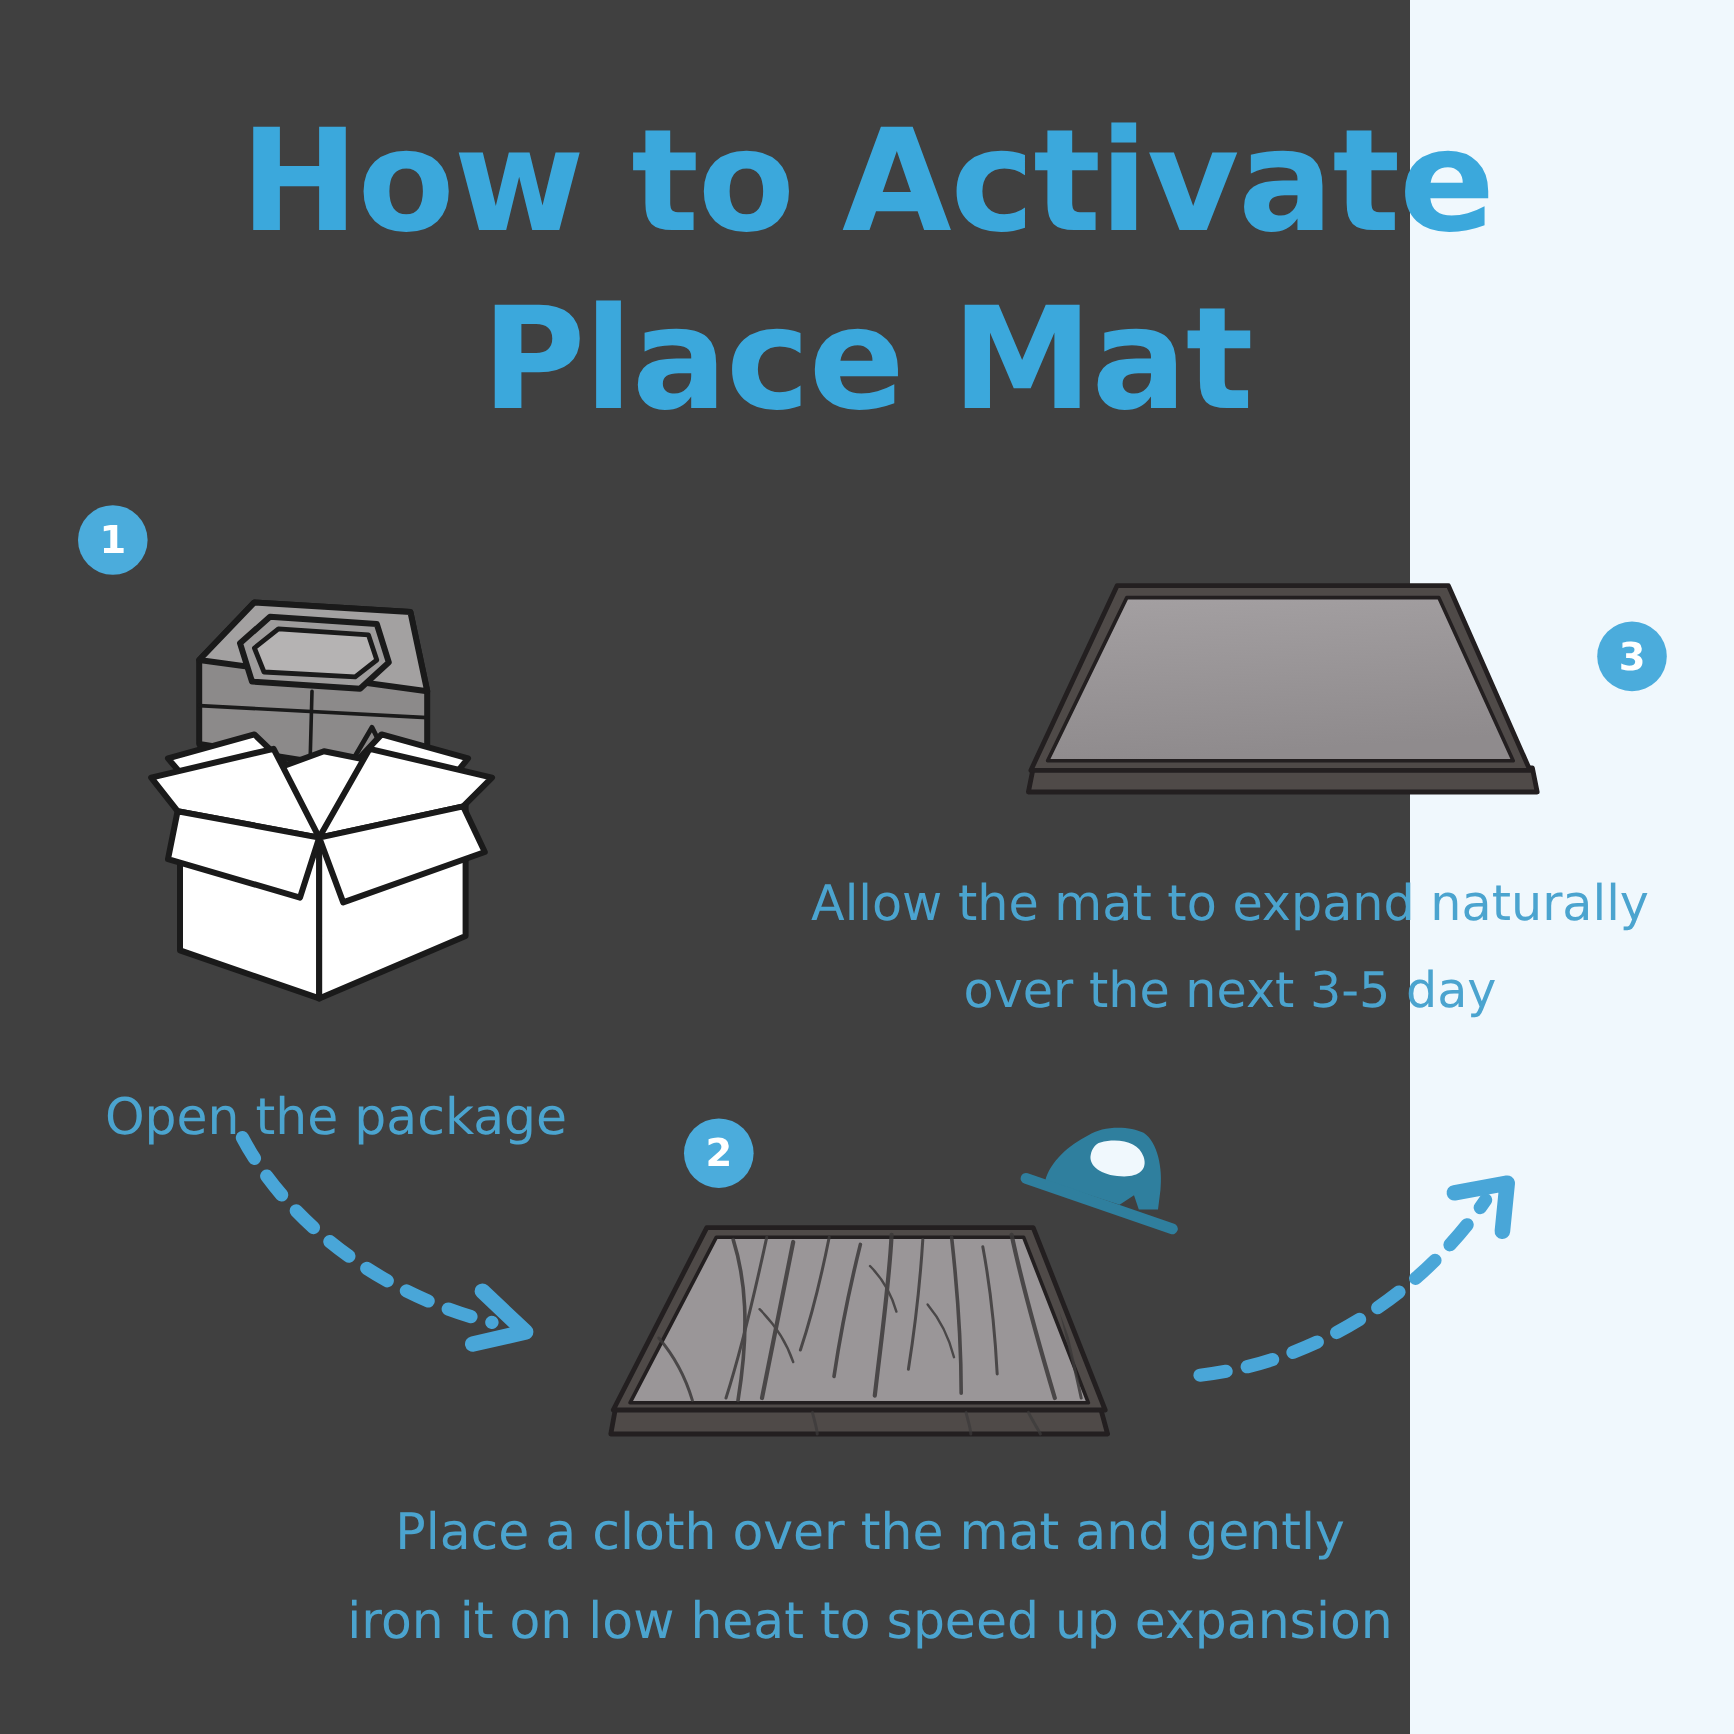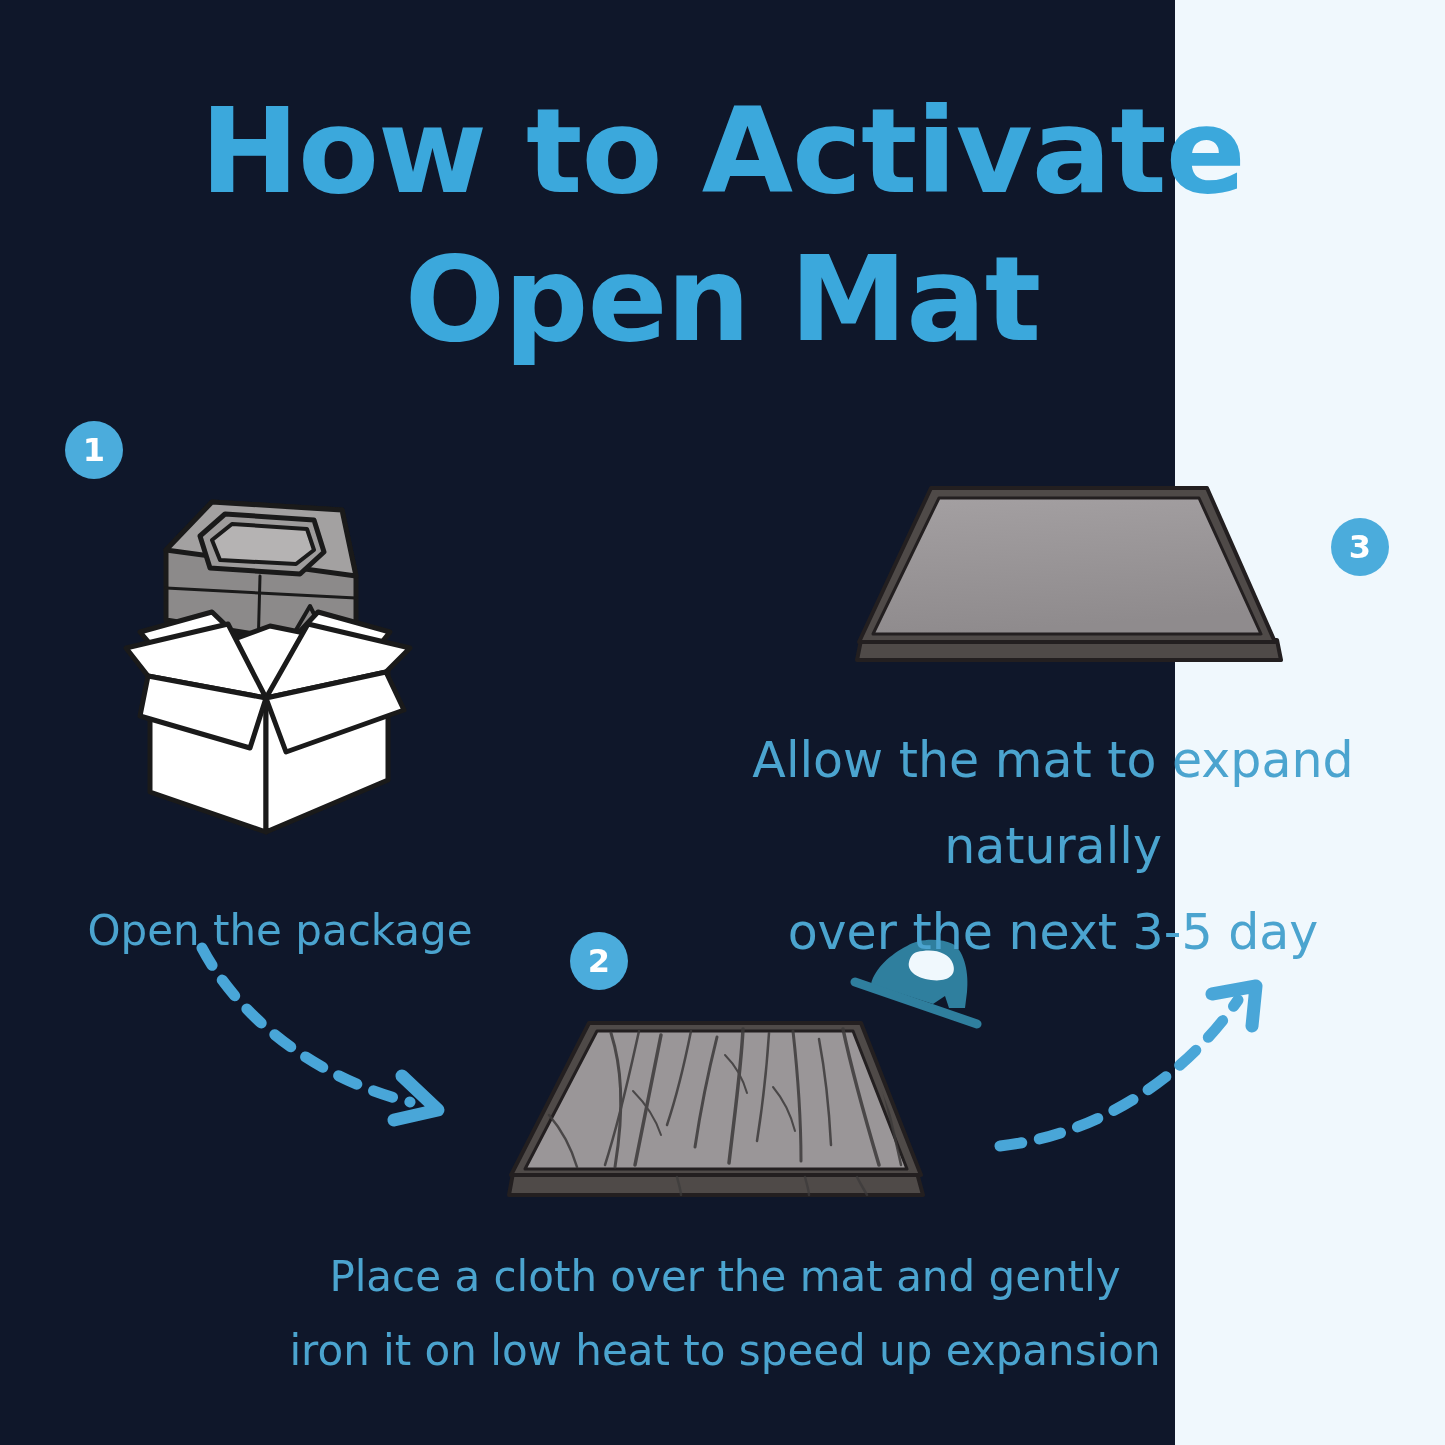--- a/index.html
+++ b/index.html
@@ -10,21 +10,21 @@
     width: 1445px;
     height: 1445px;
     background: #f0f8fd;
     font-family: "Liberation Sans", sans-serif;
     overflow: hidden;
   }
   #canvas {
     position: relative;
     width: 1175px;
     height: 1445px;
-    background: #0f172a;
+    background: #404040;
   }
 
   
   .title {
     position: absolute;
     left: 0;
     top: 78px;
     width: 1445px;
     text-align: center;
     color: #3ba8dc;
@@ -65,24 +65,24 @@
     text-align: center;
     white-space: pre-line;
   }
   #caption-1 {
     left: 40px;
     top: 894px;
     width: 480px;
     font-size: 42px;
   }
   #caption-3 {
-    left: 668px;
+    left: 640px;
     top: 718px;
     width: 770px;
-    font-size: 49px;
+    font-size: 41px;
   }
   #caption-2 {
     left: 250px;
     top: 1240px;
     width: 950px;
     font-size: 42px;
   }
 
   
   .art { position: absolute; }
@@ -93,21 +93,21 @@
   #art-arrow-left  { left: 170px; top: 930px; width: 320px; height: 210px; }
   #art-arrow-right { left: 980px; top: 960px; width: 310px; height: 220px; }
 </style>
 </head>
 <body>
 
 <div id="canvas">
 
   <div class="title">
     <span class="line1">How to Activate</span>
-    <span class="line2">Open Mat</span>
+    <span class="line2">Place Mat</span>
   </div>
 
   <div class="badge" id="badge-1">1</div>
 
   <div class="art" id="art-box">
     <svg viewBox="0 0 360 360" width="360" height="360" xmlns="http://www.w3.org/2000/svg">
       <g stroke="#1a1a1a" stroke-width="5" stroke-linejoin="round" stroke-linecap="round">
 
         <g>
           <path d="M66 140 L66 70 L112 22 L242 30 L256 96 L256 170 Z" fill="#8c8a8a"></path>

